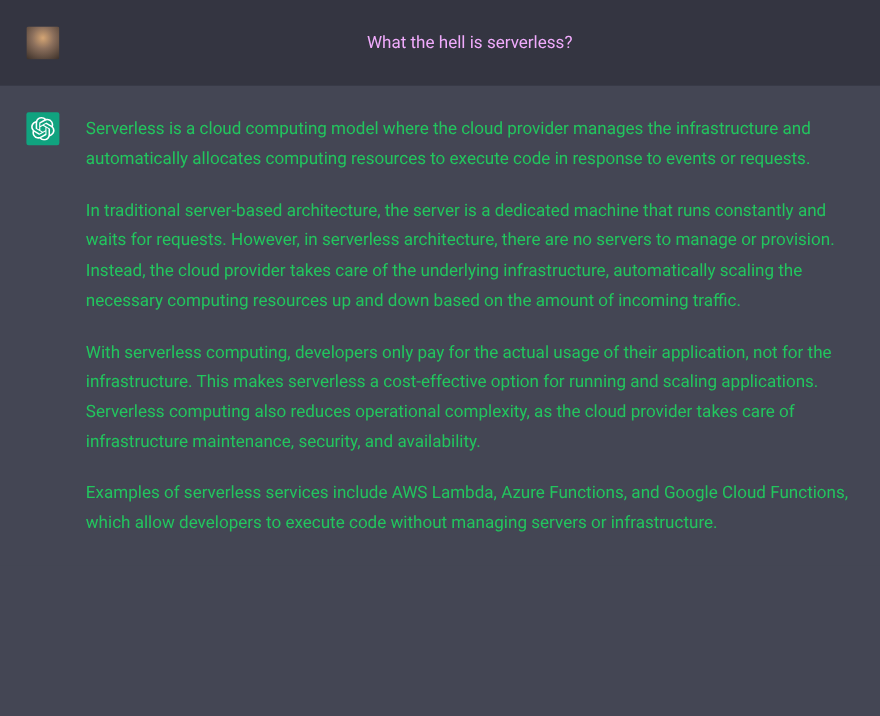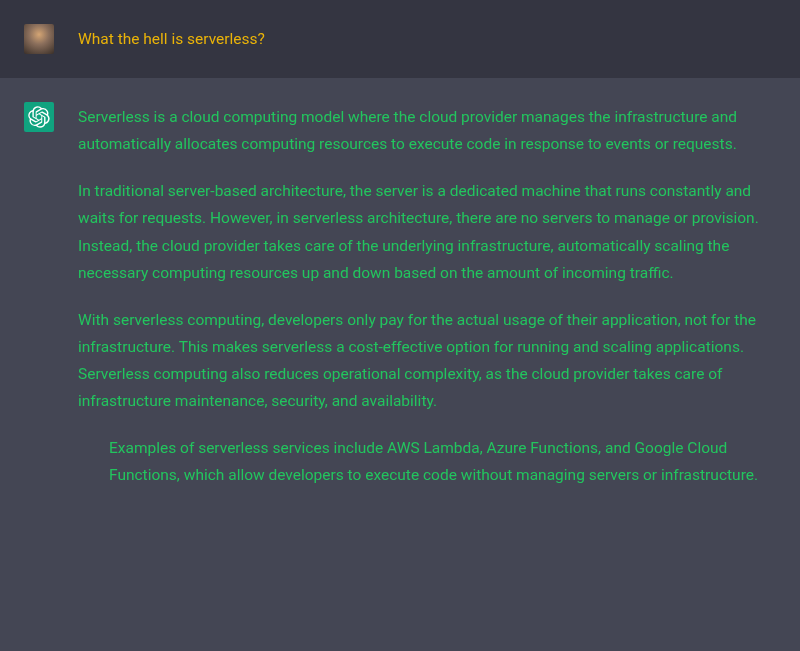--- a/index.html
+++ b/index.html
@@ -52,24 +52,24 @@
       line-height: 1.75;
       font-size: 15.5px;
       color: #22c55e;
       padding-top: 2px;
     }
     .content p {
       margin-bottom: 20px;
     }
     .content p:last-child {
       margin-bottom: 0;
-      margin-left: 31px;
     }
     .user .content {
-      color: #eab308;
+      color: #f0abfc;
+      text-align: center;
     }
     .openai-logo {
       width: 22px;
       height: 22px;
     }
   </style>
 </head>
 <body>
 
 <div class="message user">

